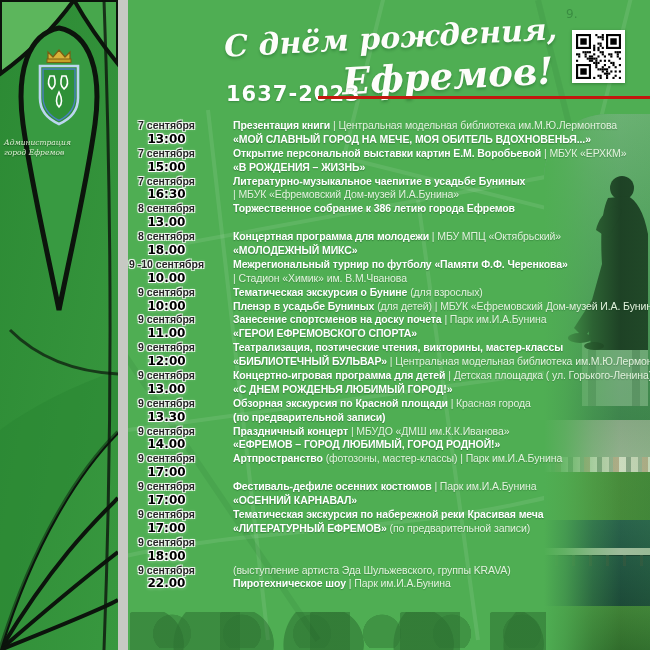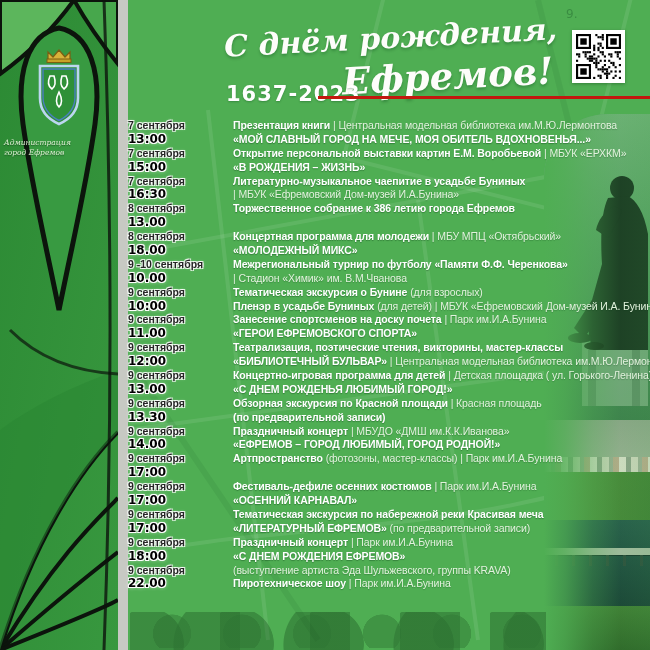--- a/index.html
+++ b/index.html
@@ -66,21 +66,21 @@
     position:absolute;left:226px;top:82px;z-index:4;color:#ffffff;
     font-family:"DejaVu Sans", sans-serif;font-weight:bold;font-size:21px;letter-spacing:1px;
     text-shadow:0 1px 2px rgba(0,60,20,.3);
   }
   .red-line{position:absolute;left:318px;top:96px;right:0;height:3px;background:#c2180e;z-index:4;}
   .qr{position:absolute;left:572px;top:30px;width:53px;height:53px;background:#ffffff;z-index:5;box-shadow:0 1px 3px rgba(0,40,10,.35);}
   .qr svg{display:block;margin:4px;}
   
   .events{position:absolute;left:128px;right:2px;top:119px;z-index:6;}
   .row{display:flex;align-items:flex-start;}
-  .when{width:77px;flex:none;text-align:left;white-space:nowrap;}
+  .when{width:77px;flex:none;text-align:center;white-space:nowrap;}
   .when .date{
     height:13.9px;line-height:13.9px;font-size:10.5px;font-weight:bold;color:#252525;
     text-shadow:-1px -1px 0 rgba(255,255,255,.8),1px -1px 0 rgba(255,255,255,.8),
                 -1px 1px 0 rgba(255,255,255,.8),1px 1px 0 rgba(255,255,255,.8),0 0 3px rgba(255,255,255,.7);
   }
   .when .time{
     height:13.9px;line-height:13.9px;font-size:12px;font-weight:bold;color:#000;
     font-family:"DejaVu Sans", sans-serif;
     text-shadow:-1px -1px 0 #fff,1px -1px 0 #fff,-1px 1px 0 #fff,1px 1px 0 #fff,0 0 4px #fff;
   }
@@ -395,21 +395,21 @@
       <div class="l2"><b>«С ДНЕМ РОЖДЕНЬЯ ЛЮБИМЫЙ ГОРОД!»</b><span></span></div>
     </div>
   </div>
 
   <div class="row">
     <div class="when">
       <div class="date">9 сентября</div>
       <div class="time">13.30</div>
     </div>
     <div class="what">
-      <div class="l1"><b>Обзорная экскурсия по Красной площади</b><span> | Красная площадь</span></div>
+      <div class="l1"><b>Обзорная экскурсия по Красной площади</b><span> | Красная города</span></div>
       <div class="l2"><b>(по предварительной записи)</b><span></span></div>
     </div>
   </div>
 
   <div class="row">
     <div class="when">
       <div class="date">9 сентября</div>
       <div class="time">14.00</div>
     </div>
     <div class="what">
@@ -449,24 +449,20 @@
       <div class="l1"><b>Тематическая экскурсия по набережной реки Красивая меча</b><span></span></div>
       <div class="l2"><b>«ЛИТЕРАТУРНЫЙ ЕФРЕМОВ»</b><span> (по предварительной записи)</span></div>
     </div>
   </div>
 
   <div class="row">
     <div class="when">
       <div class="date">9 сентября</div>
       <div class="time">18:00</div>
     </div>
-    <div class="what">
-      <div class="l1"><b>Праздничный концерт</b><span> | Парк им.И.А.Бунина</span></div>
-      <div class="l2"><b>«С ДНЕМ РОЖДЕНИЯ ЕФРЕМОВ»</b><span></span></div>
-    </div>
   </div>
 
   <div class="row">
     <div class="when">
       <div class="date">9 сентября</div>
       <div class="time">22.00</div>
     </div>
     <div class="what">
       <div class="l1"><b></b><span>(выступление артиста Эда Шульжевского, группы KRAVA)</span></div>
       <div class="l2"><b>Пиротехническое шоу</b><span> | Парк им.И.А.Бунина</span></div>

